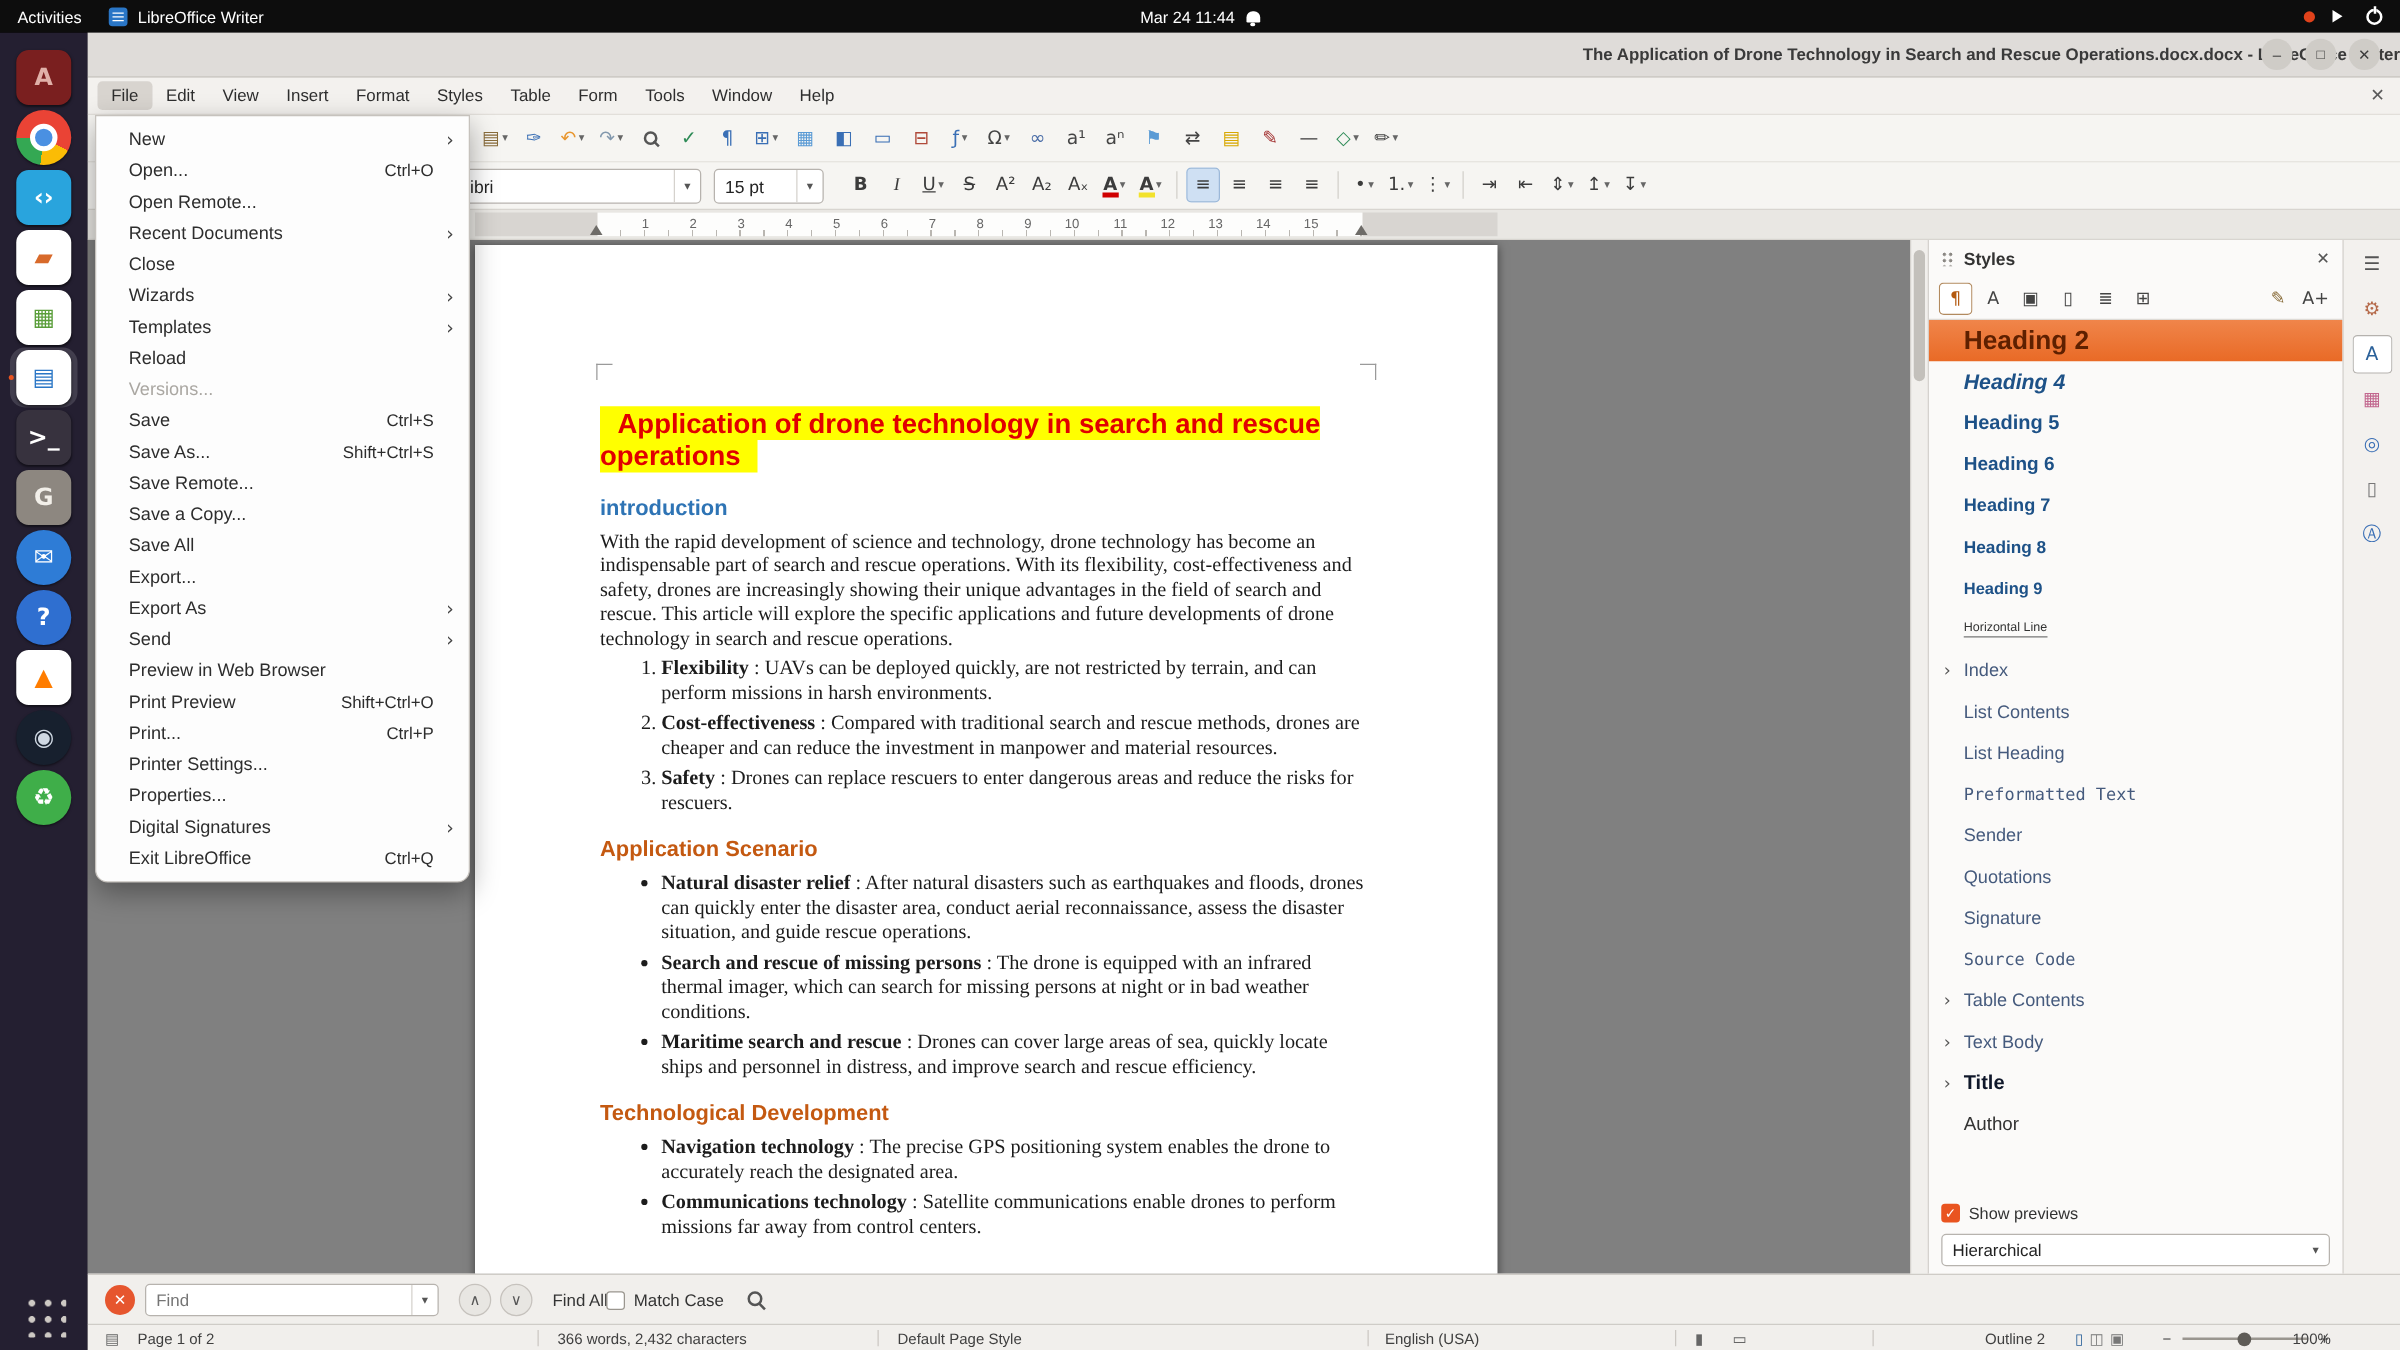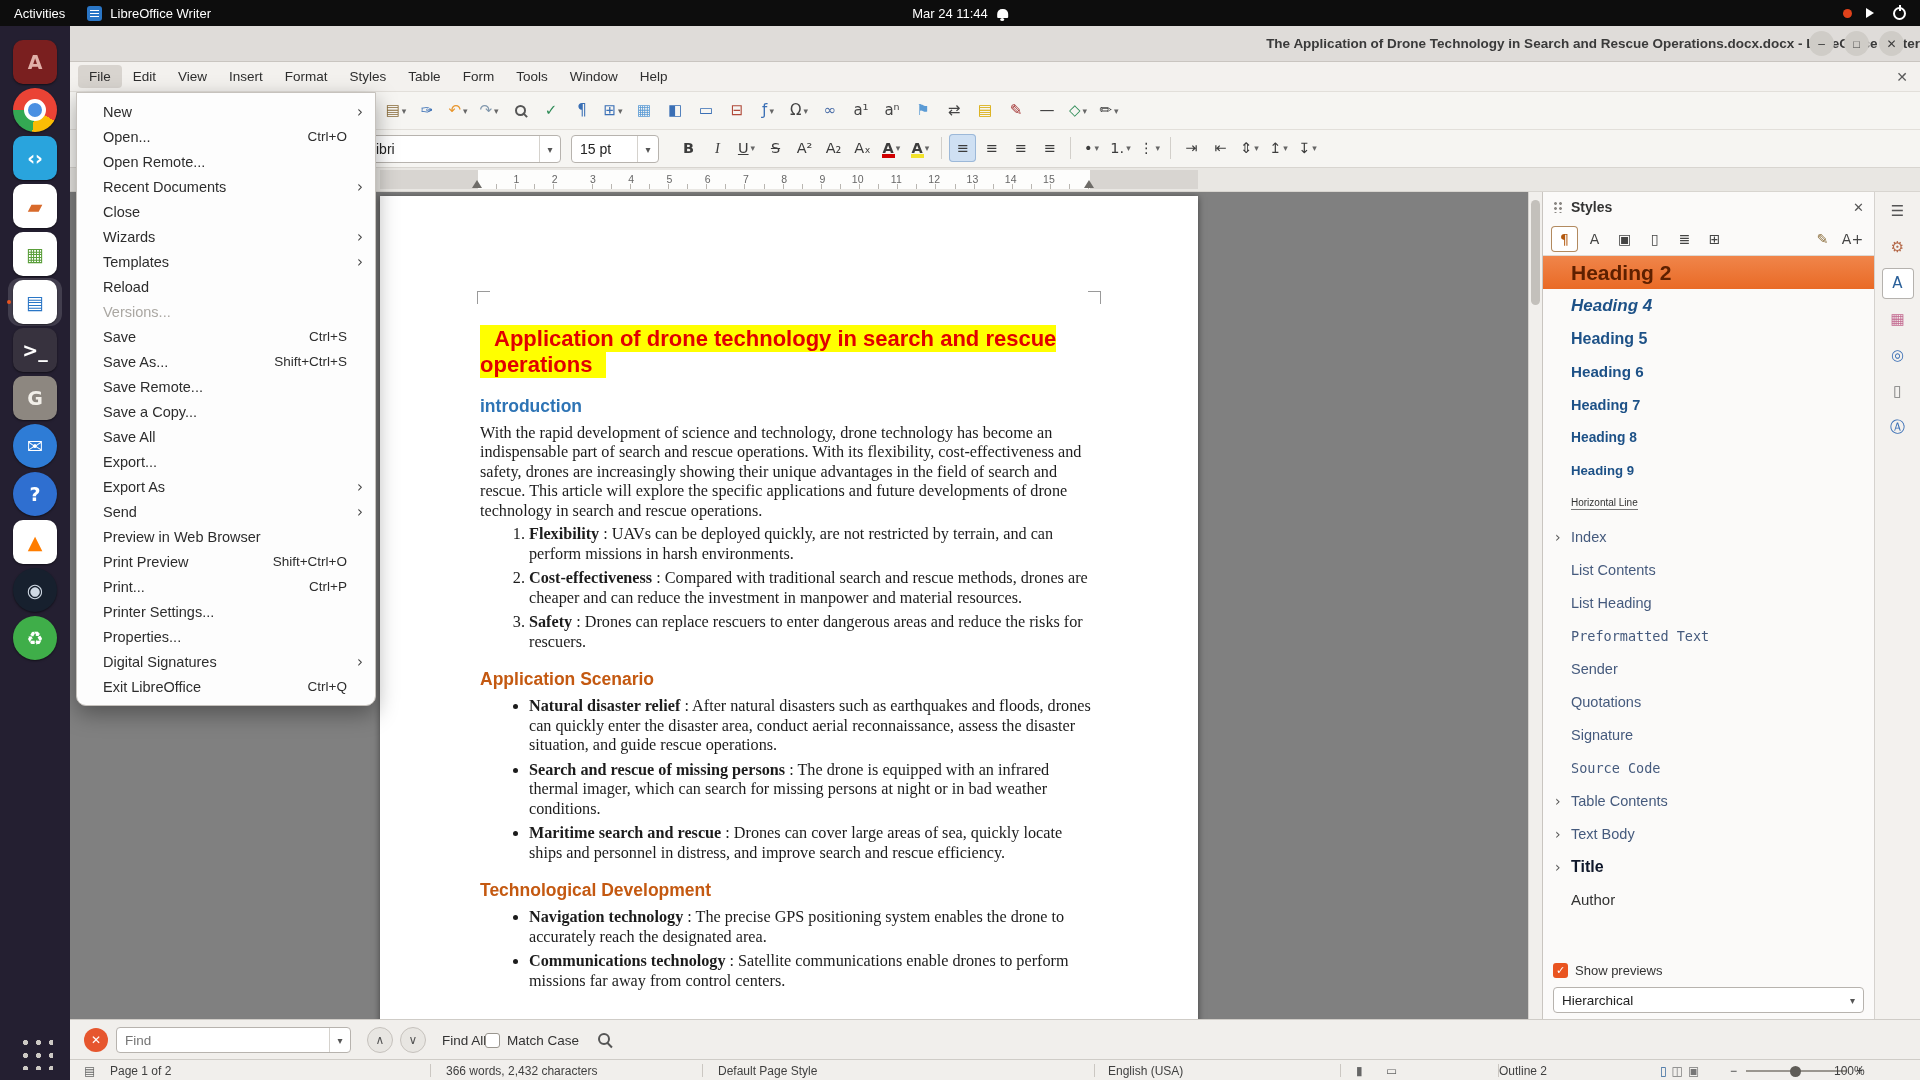--- a/index.html
+++ b/index.html
@@ -879,21 +879,21 @@
       <span class="sb-sep" style="left:1024px"></span>
       <span class="sb" style="left:1038px">English (USA)</span>
       <span class="sb-sep" style="left:1270px"></span>
       <span class="sb" style="left:1286px">
           <span class="tb-glyph">▮</span>
         </span>
       <span class="sb" style="left:1316px">
           <span class="tb-glyph">▭</span>
         </span>
       <span class="sb-sep" style="left:1428px"></span>
-      <span class="sb" style="left:1429px">Outline 2</span>
+      <span class="sb" style="left:1518px">Outline 2</span>
       <span class="sb view-icons" style="left:1590px">
         <span class="vico active">▯</span>
         <span class="vico">◫</span>
         <span class="vico">▣</span>
       </span>
       <span class="sb" style="left:1660px">−</span>
       <span class="zoom-track"></span>
       <span class="zoom-notch"></span>
       <span class="zoom-thumb"></span>
       <span class="sb" style="left:1786px">+</span>

